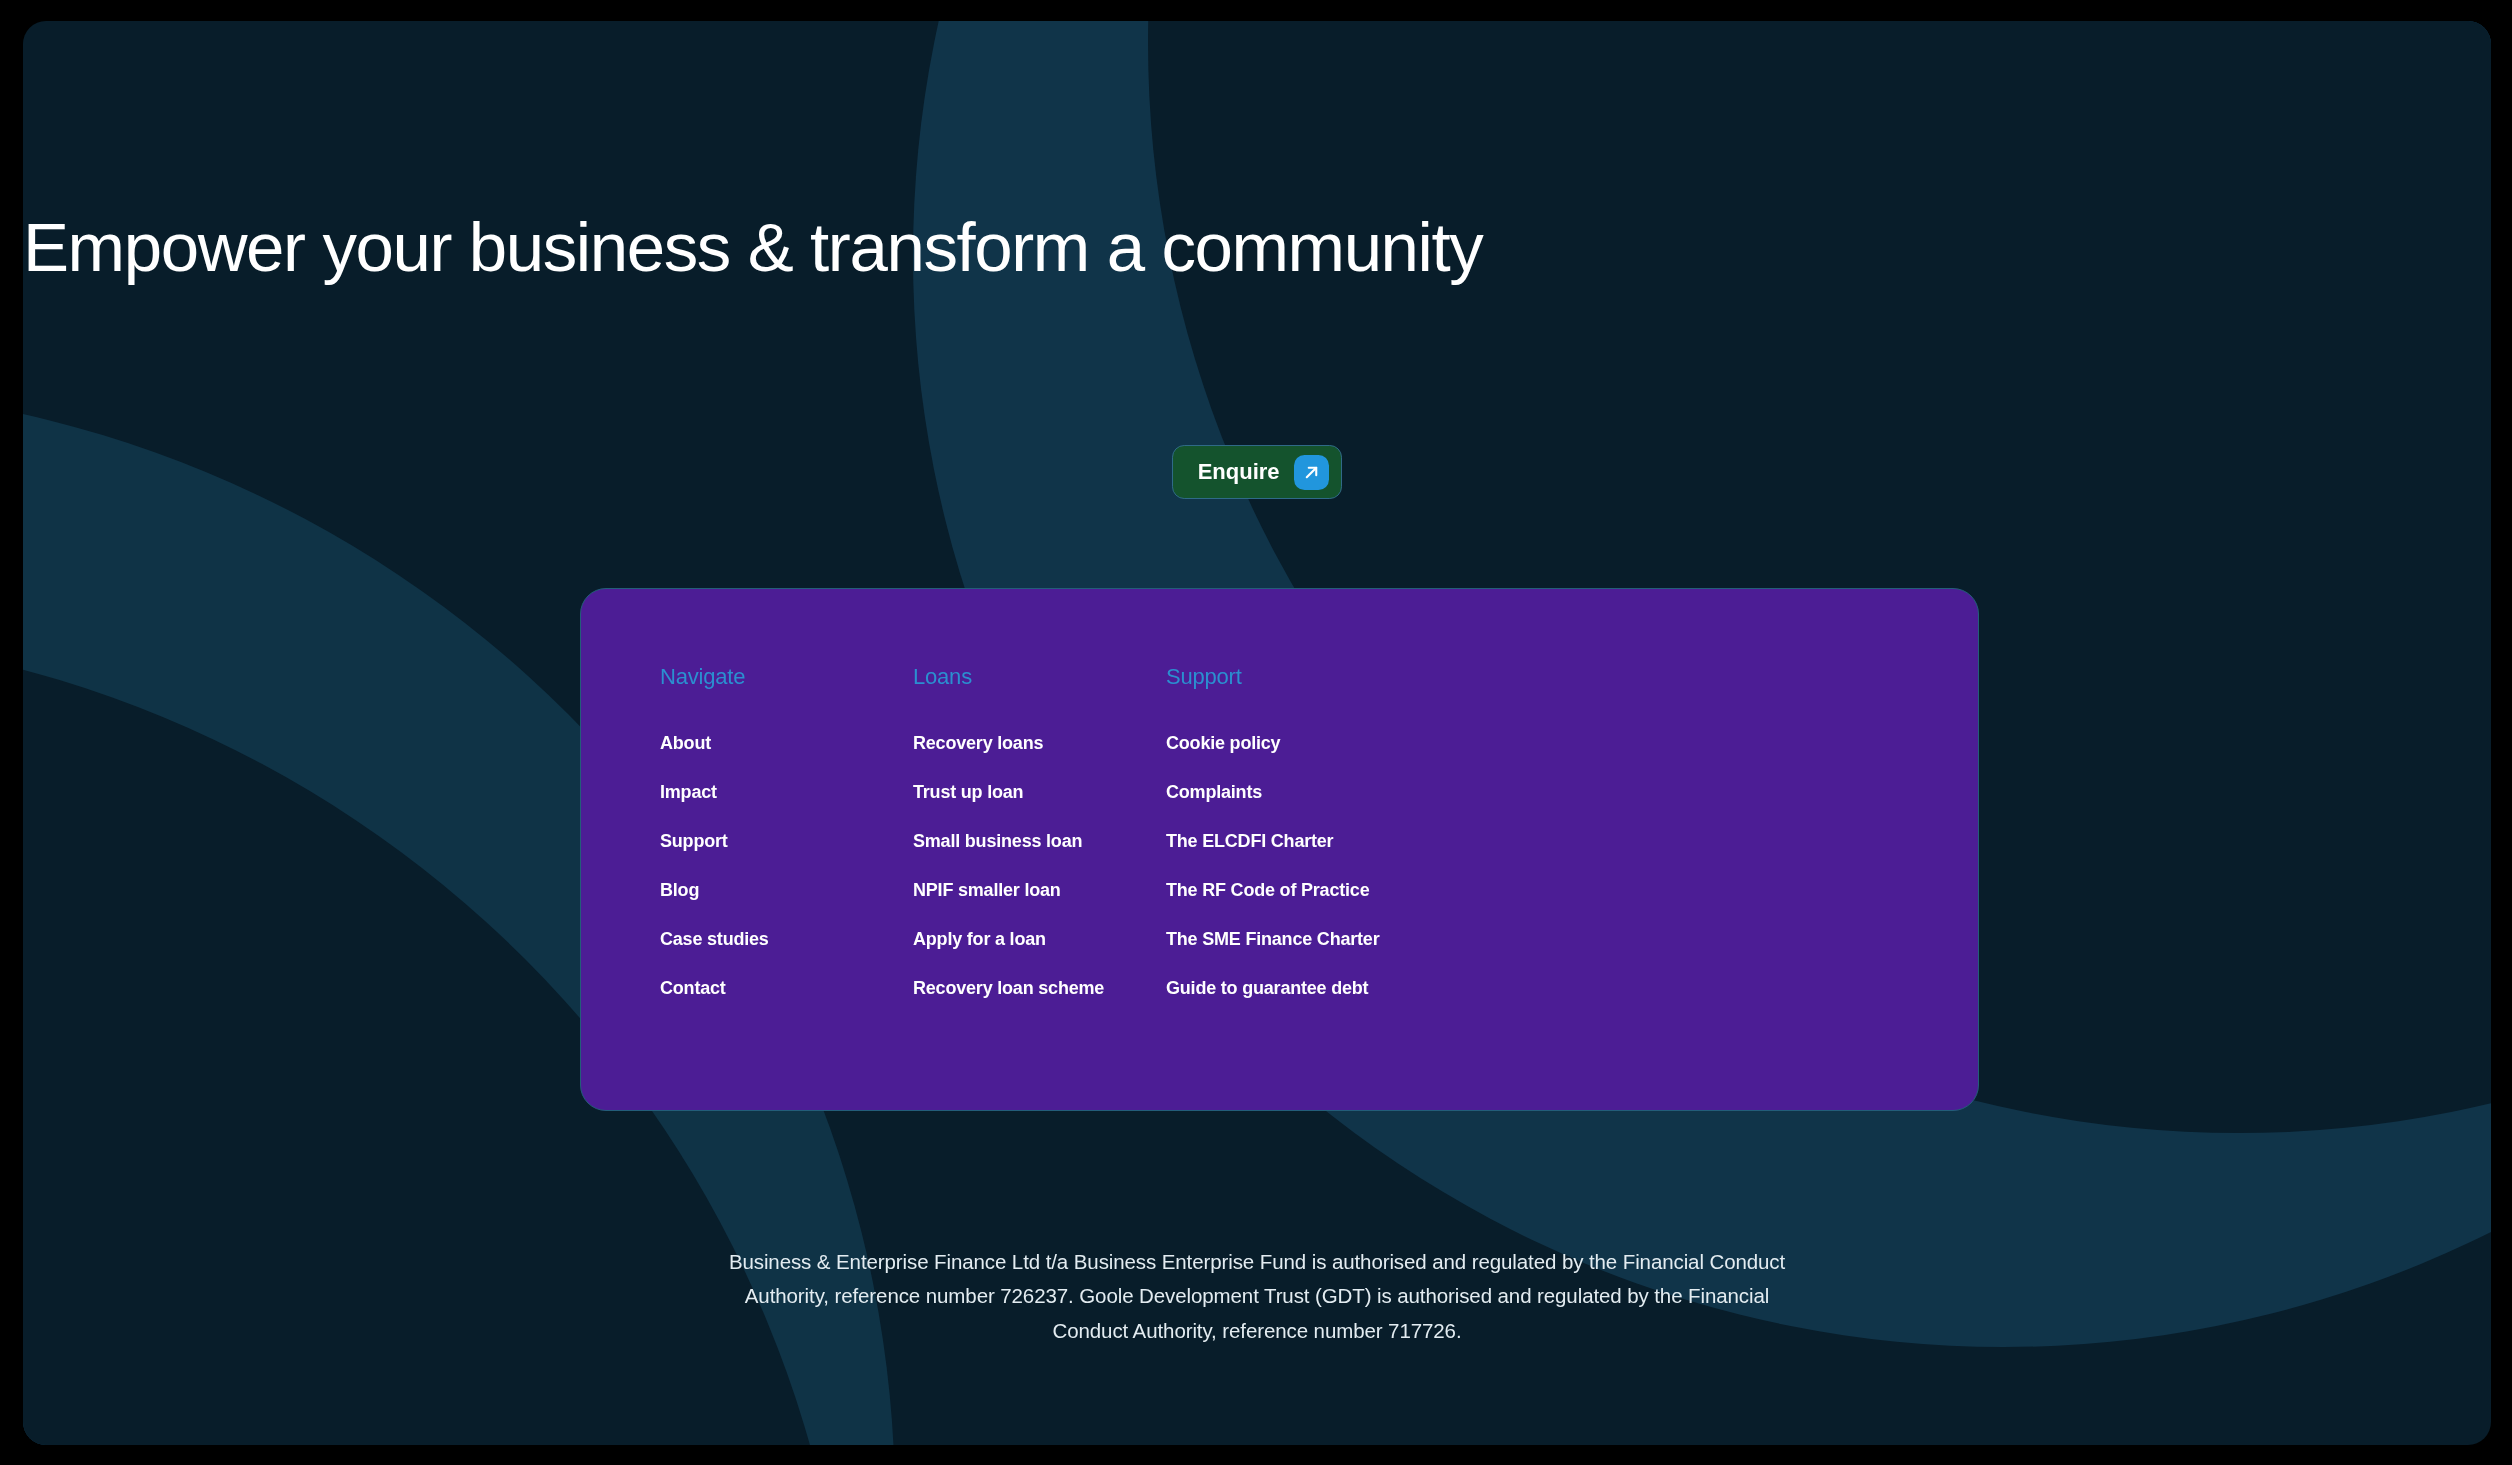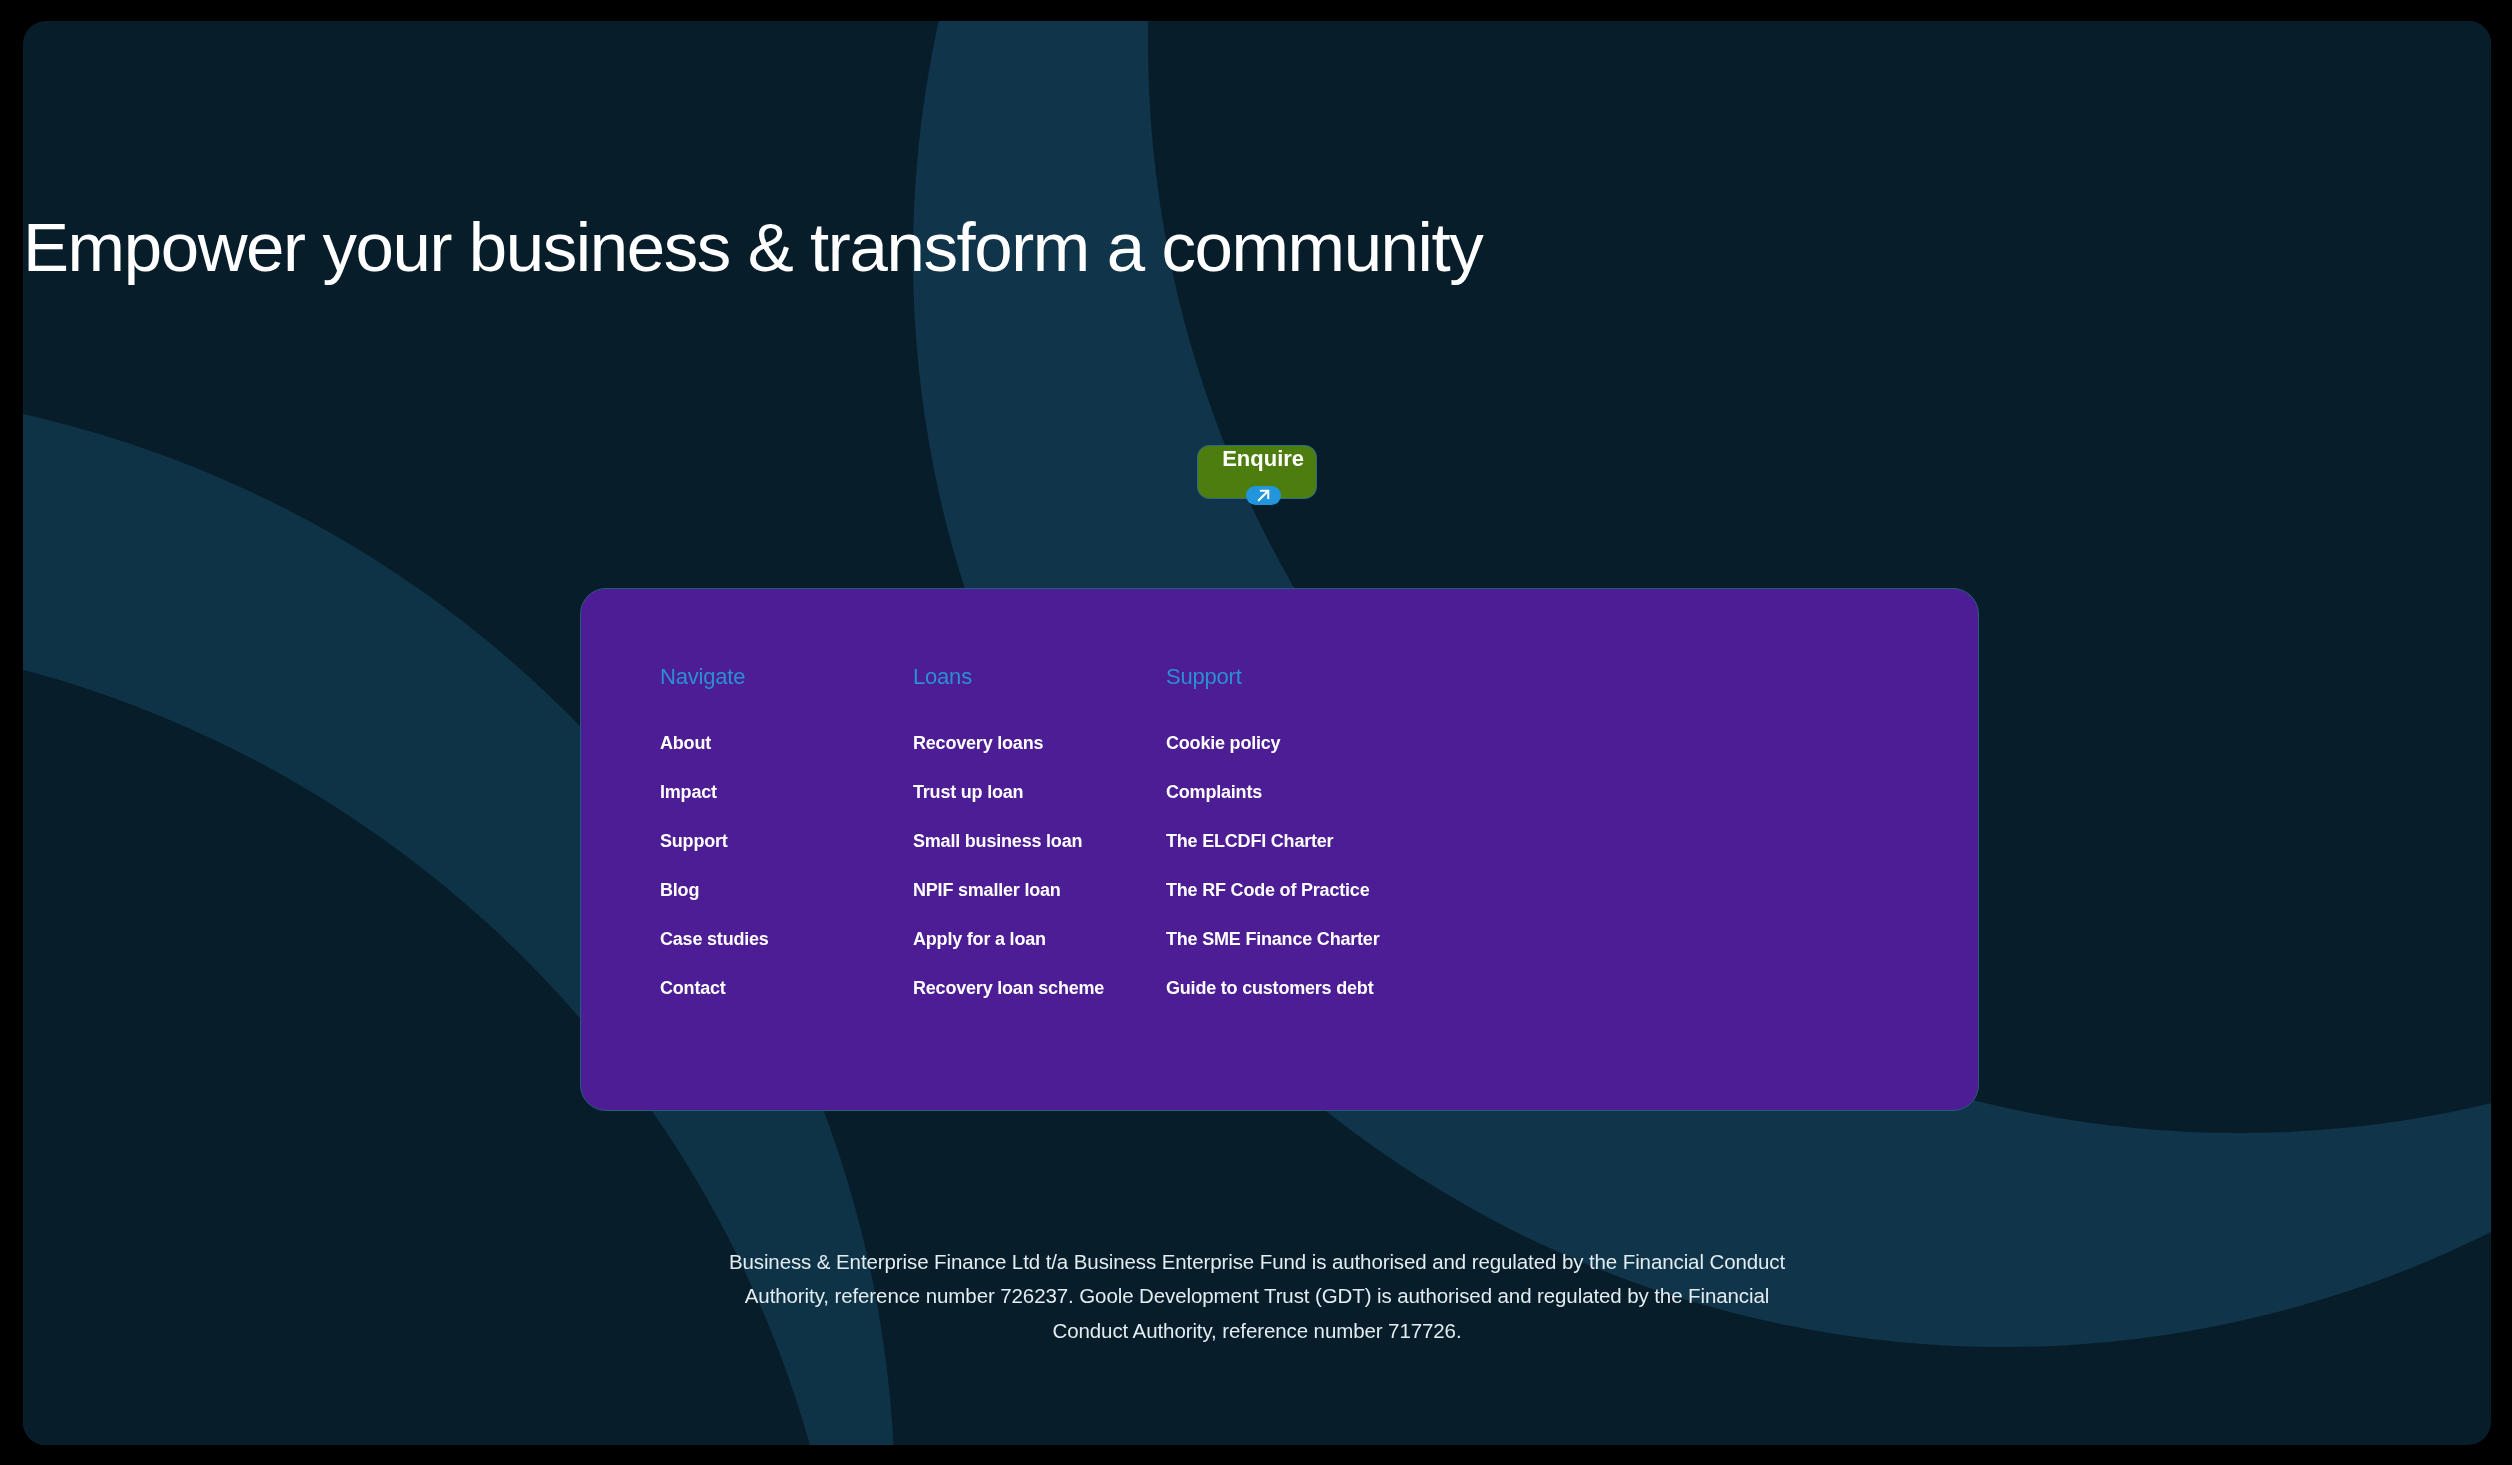--- a/index.html
+++ b/index.html
@@ -85,27 +85,26 @@
     justify-content: center;
   }
   .enquire-btn {
     display: flex;
     align-items: center;
     gap: 14px;
     height: 54px;
     padding: 0 12.2px 0 24.4px;
     border-radius: 12.2px;
     border: 0.9px solid #2f6a87;
-    background: #4d7c0f;
+    background: #14532d;
     color: #ffffff;
     font-size: 22px;
     font-weight: 600;
     font-family: "Liberation Sans", sans-serif;
     cursor: pointer;
-    flex-direction: column;
   }
   .enquire-icon {
     width: 35px;
     height: 35px;
     border-radius: 10.5px;
     background: #2196dd;
     display: flex;
     align-items: center;
     justify-content: center;
   }
@@ -220,21 +219,21 @@
         </div>
 
 
         <div class="footer-col">
           <div class="col-heading">Support</div>
           <a class="col-link">Cookie policy</a>
           <a class="col-link">Complaints</a>
           <a class="col-link">The ELCDFI Charter</a>
           <a class="col-link">The RF Code of Practice</a>
           <a class="col-link">The SME Finance Charter</a>
-          <a class="col-link">Guide to customers debt</a>
+          <a class="col-link">Guide to guarantee debt</a>
         </div>
 
       </div>
     </div>
 
     <p class="disclaimer">Business &amp; Enterprise Finance Ltd t/a Business Enterprise Fund is authorised and regulated by the Financial Conduct Authority, reference number 726237. Goole Development Trust (GDT) is authorised and regulated by the Financial Conduct Authority, reference number 717726.</p>
 
   </div>
 </div>
 

